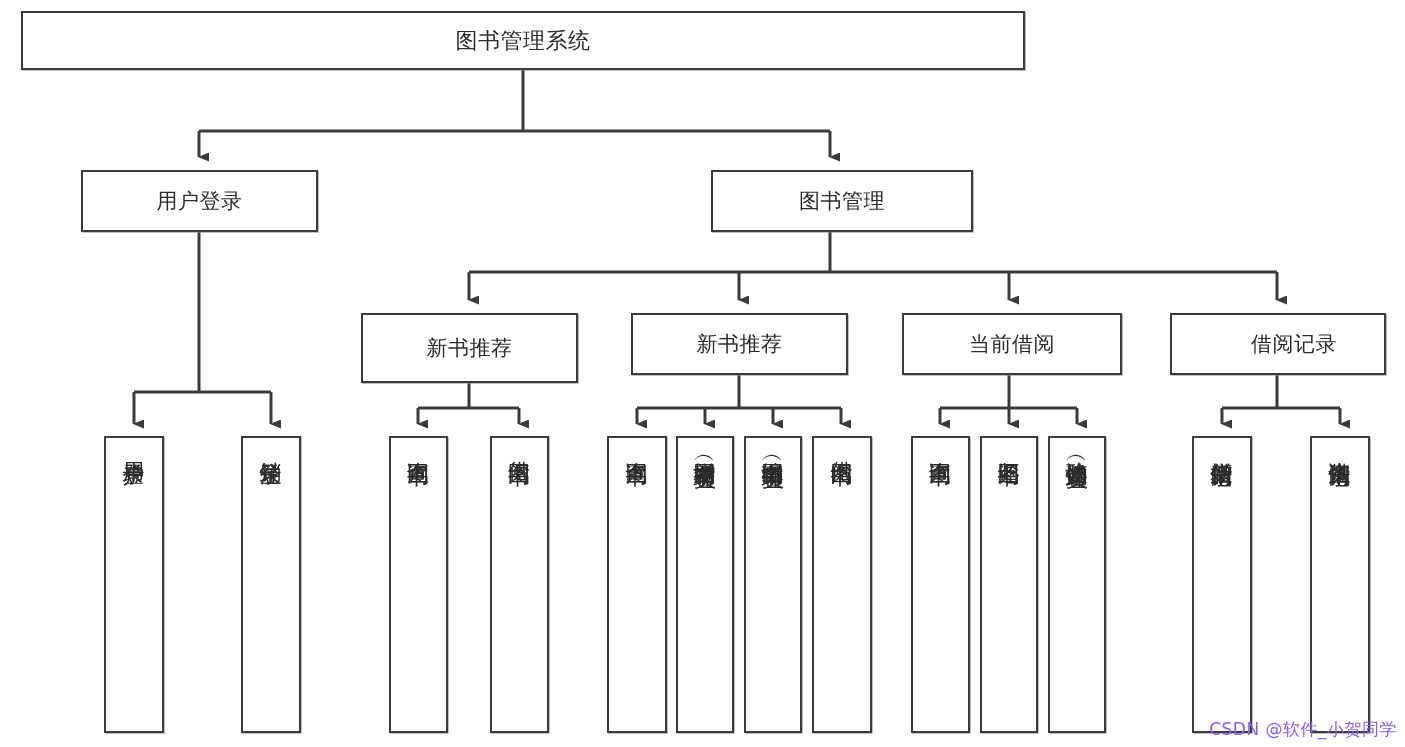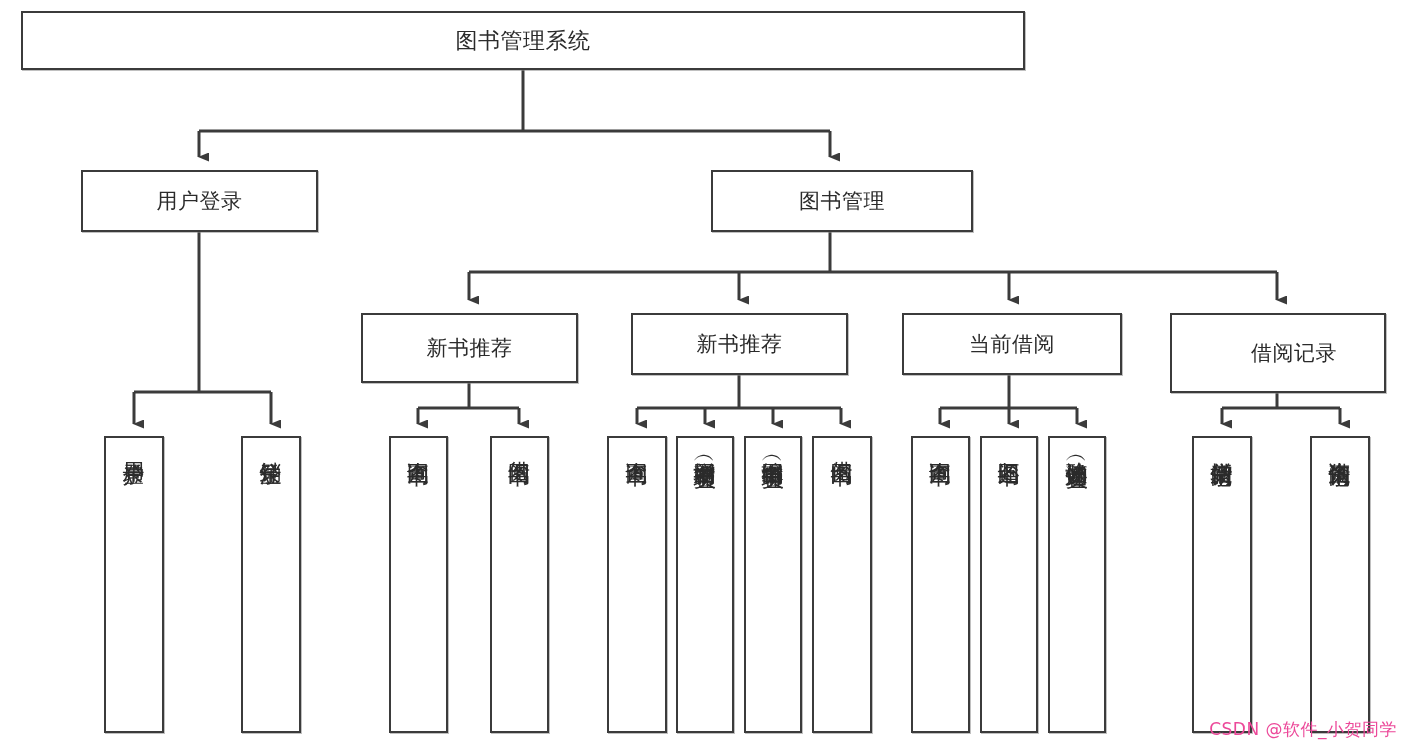--- a/index.html
+++ b/index.html
@@ -61,21 +61,21 @@
     font-size: 22px;
     line-height: 1.05;
     letter-spacing: 1px;
     white-space: nowrap;
   }
   #watermark {
     position: absolute;
     right: 8px;
     bottom: 6px;
     font-size: 17px;
-    color: #ec4899;
+    color: #8b5cf6;
     white-space: nowrap;
     letter-spacing: 0.5px;
   }
 </style>
 </head>
 <body>
 
 <div id="diagram-root">
 
   <svg id="connector-layer" viewBox="0 0 1405 747" xmlns="http://www.w3.org/2000/svg">
@@ -141,21 +141,21 @@
 
   <div class="node horiz" style="left:361px; top:313px; width:217px; height:70px;">
     <span class="label">新书推荐</span>
   </div>
   <div class="node horiz" style="left:631px; top:313px; width:217px; height:62px;">
     <span class="label">新书推荐</span>
   </div>
   <div class="node horiz" style="left:902px; top:313px; width:220px; height:62px;">
     <span class="label">当前借阅</span>
   </div>
-  <div class="node horiz" style="left:1170px; top:313px; width:216px; height:80px;padding-left:32px;">
+  <div class="node horiz" style="left:1170px; top:313px; width:216px; height:62px;padding-left:32px;">
     <span class="label">借阅记录</span>
   </div>
 
   <div class="node vert" style="left:104px; top:436px; width:60px; height:297px;">
     <span class="label">用户登录</span>
   </div>
   <div class="node vert" style="left:241px; top:436px; width:60px; height:297px;">
     <span class="label">注销登录</span>
   </div>
 

